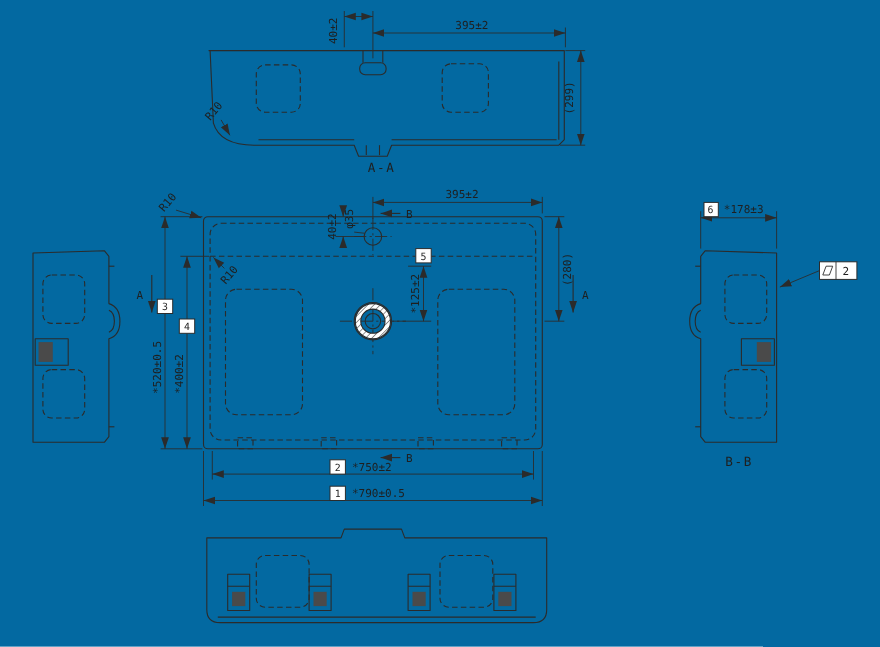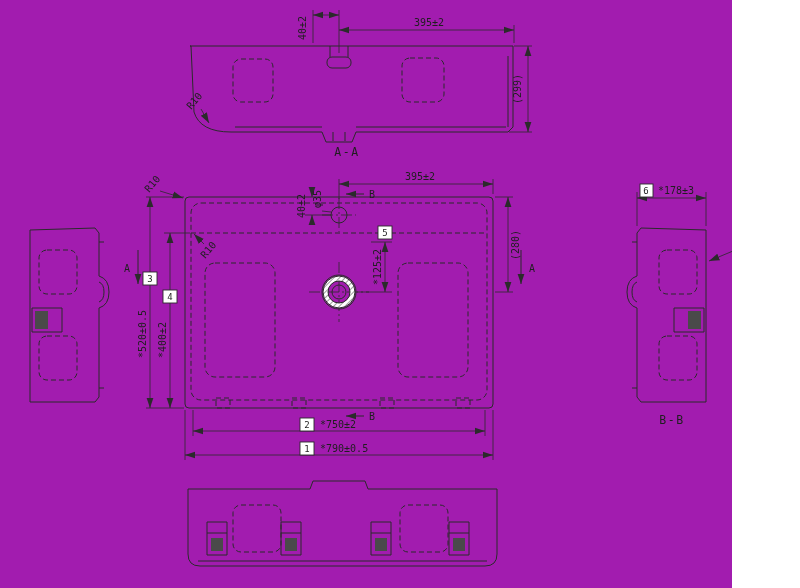--- a/index.html
+++ b/index.html
@@ -1,16 +1,16 @@
 <!DOCTYPE html>
 <html><head>
 <meta charset="utf-8">
 <style>
   html,body { margin:0; padding:0; background:#ffffff; }
-  #stage { width:732px; height:588px; position:relative; background:#a21caf; overflow:hidden; }
+  #stage { width:800px; height:588px; position:relative; background:#0369a1; overflow:hidden; }
   svg { display:block; }
   .s  { stroke:#2b2b2b; fill:none; stroke-width:1; stroke-linejoin:round; stroke-linecap:butt; }
   .d  { stroke-dasharray:5 3; }
   .c  { stroke-dasharray:11 3 2 3; stroke-width:0.8; }
   .dm { stroke:#2b2b2b; fill:none; stroke-width:0.8; }
   text { font-family:"DejaVu Sans Mono","Liberation Mono",monospace; font-size:10px; fill:#1f1f1f; }
   .lbl { font-size:11.5px; letter-spacing:1.5px; }
   .fn  { font-size:9px; }
   .flag { fill:#ffffff; stroke:#2b2b2b; stroke-width:0.9; }
   .dark { fill:#4a4a4a; stroke:none; }

